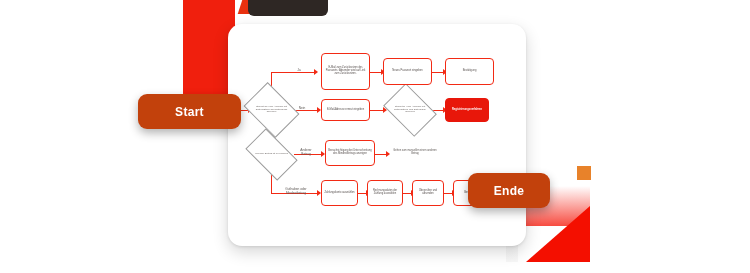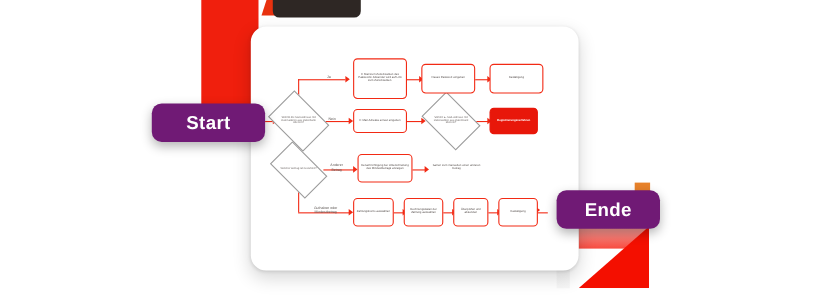--- a/index.html
+++ b/index.html
@@ -19,26 +19,26 @@
       background:linear-gradient(180deg,rgba(244,15,0,0) 0%,rgba(244,15,0,.75) 100%);}
   .deco-grey-strip{position:absolute;left:506px;top:150px;width:12px;height:112px;
       background:linear-gradient(180deg,#eeeeee,#f7f7f7);}
 
   
   .card{position:absolute;left:228px;top:24px;width:298px;height:222px;
         background:#ffffff;border-radius:14px;
         box-shadow:0 6px 16px rgba(0,0,0,.16), 0 1px 3px rgba(0,0,0,.10);}
 
   
-  .pill{position:absolute;background:#701a75;color:#ffffff;border-radius:9px;
+  .pill{position:absolute;background:#c2410c;color:#ffffff;border-radius:9px;
         display:flex;align-items:center;justify-content:center;
-        font-size:17px;font-weight:bold;letter-spacing:.3px;
+        font-size:12px;font-weight:bold;letter-spacing:.3px;
         box-shadow:0 4px 10px rgba(0,0,0,.30);}
   .pill-start{left:138px;top:94px;width:103px;height:35px;}
-  .pill-ende{left:506px;top:173px;width:94px;height:35px;text-align:right;}
+  .pill-ende{left:468px;top:173px;width:82px;height:35px;text-align:right;}
 
   
   .node{position:absolute;box-sizing:border-box;display:flex;align-items:center;
         justify-content:center;text-align:center;border-radius:4px;}
   .box{border:1px solid #f22a14;background:#ffffff;color:#4a4a4a;}
   .box-filled{border:1px solid #e8170a;background:#e8170a;color:#ffffff;font-weight:bold;}
   .nodetext{display:block;line-height:1.06;font-size:2.6px;padding:1px;
             transform:scale(1);}
   .box .nodetext{color:#58514f;}
   .box-filled .nodetext{color:#ffffff;}

